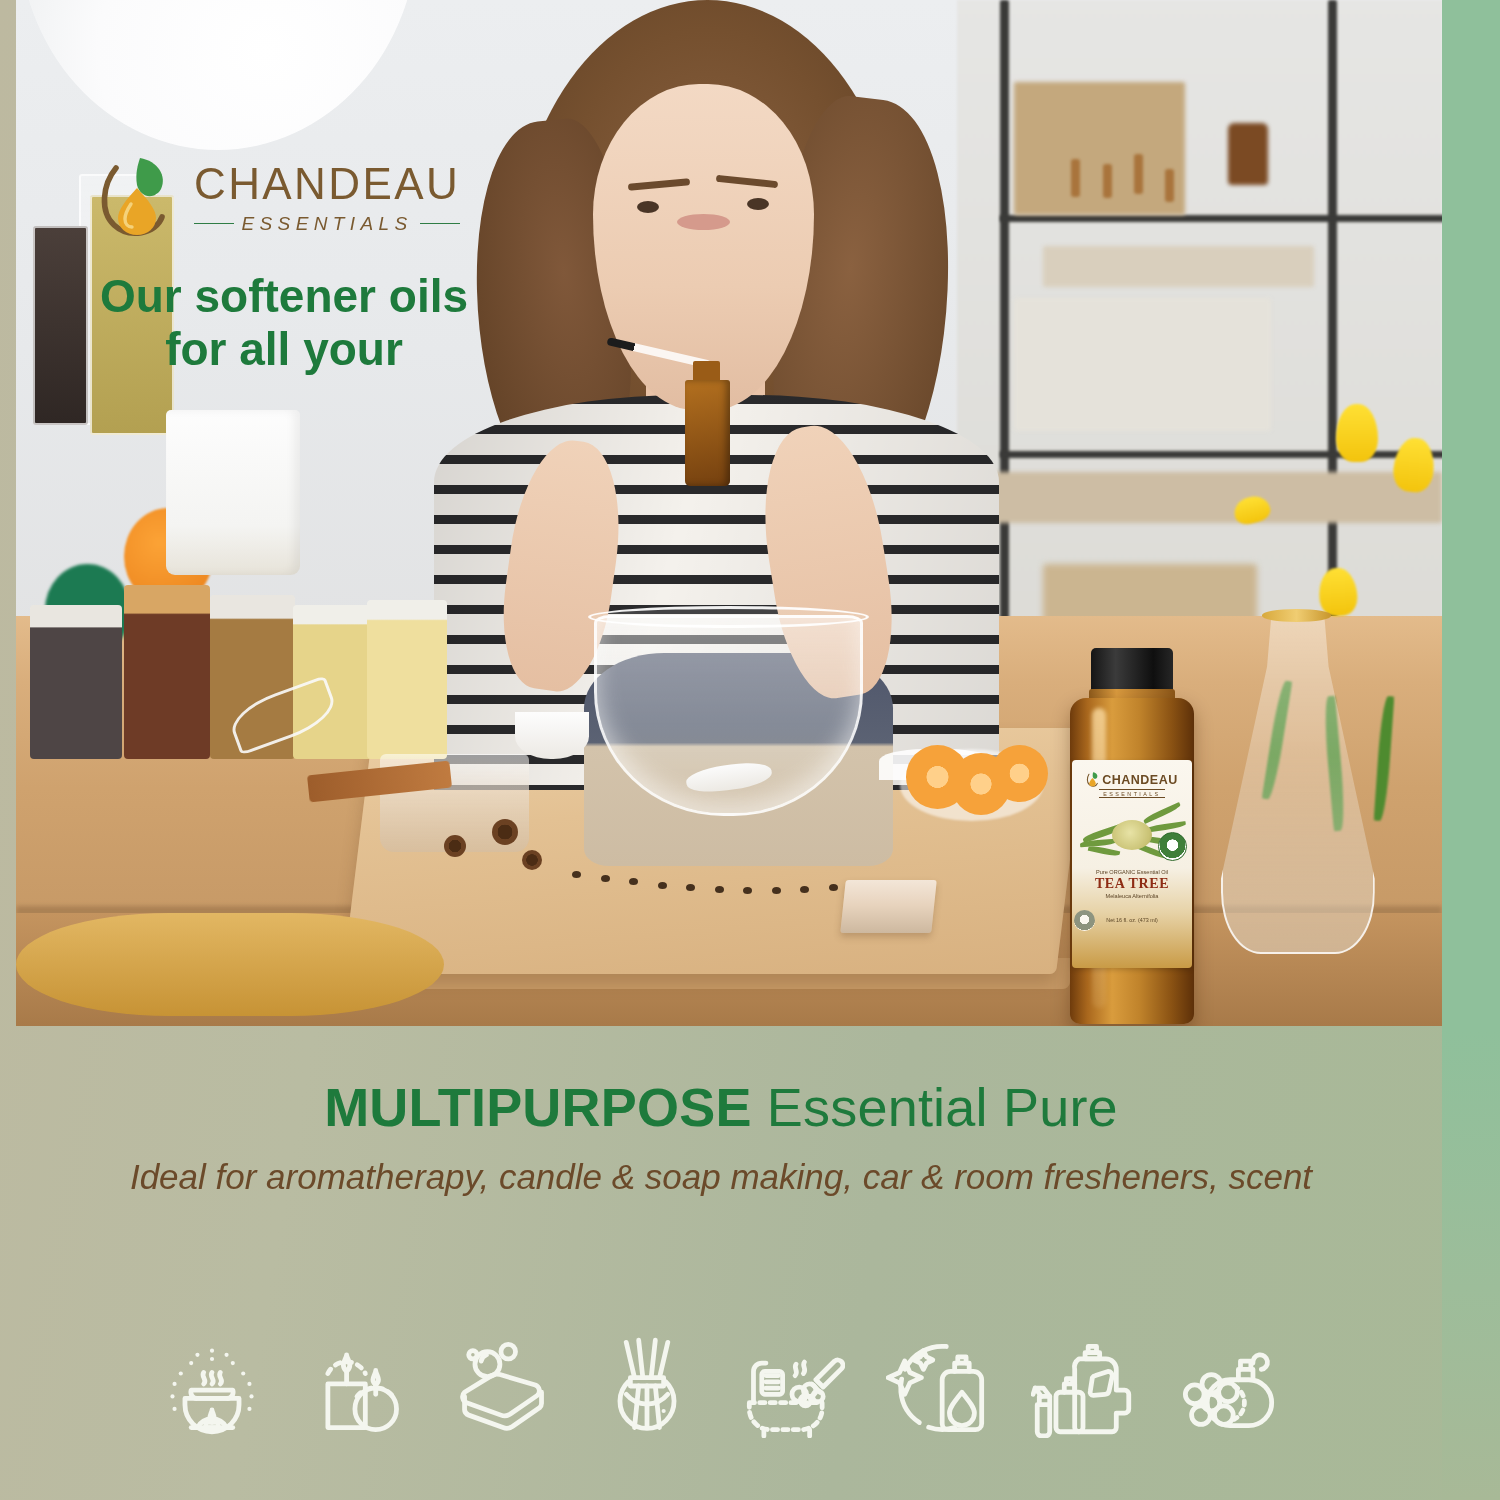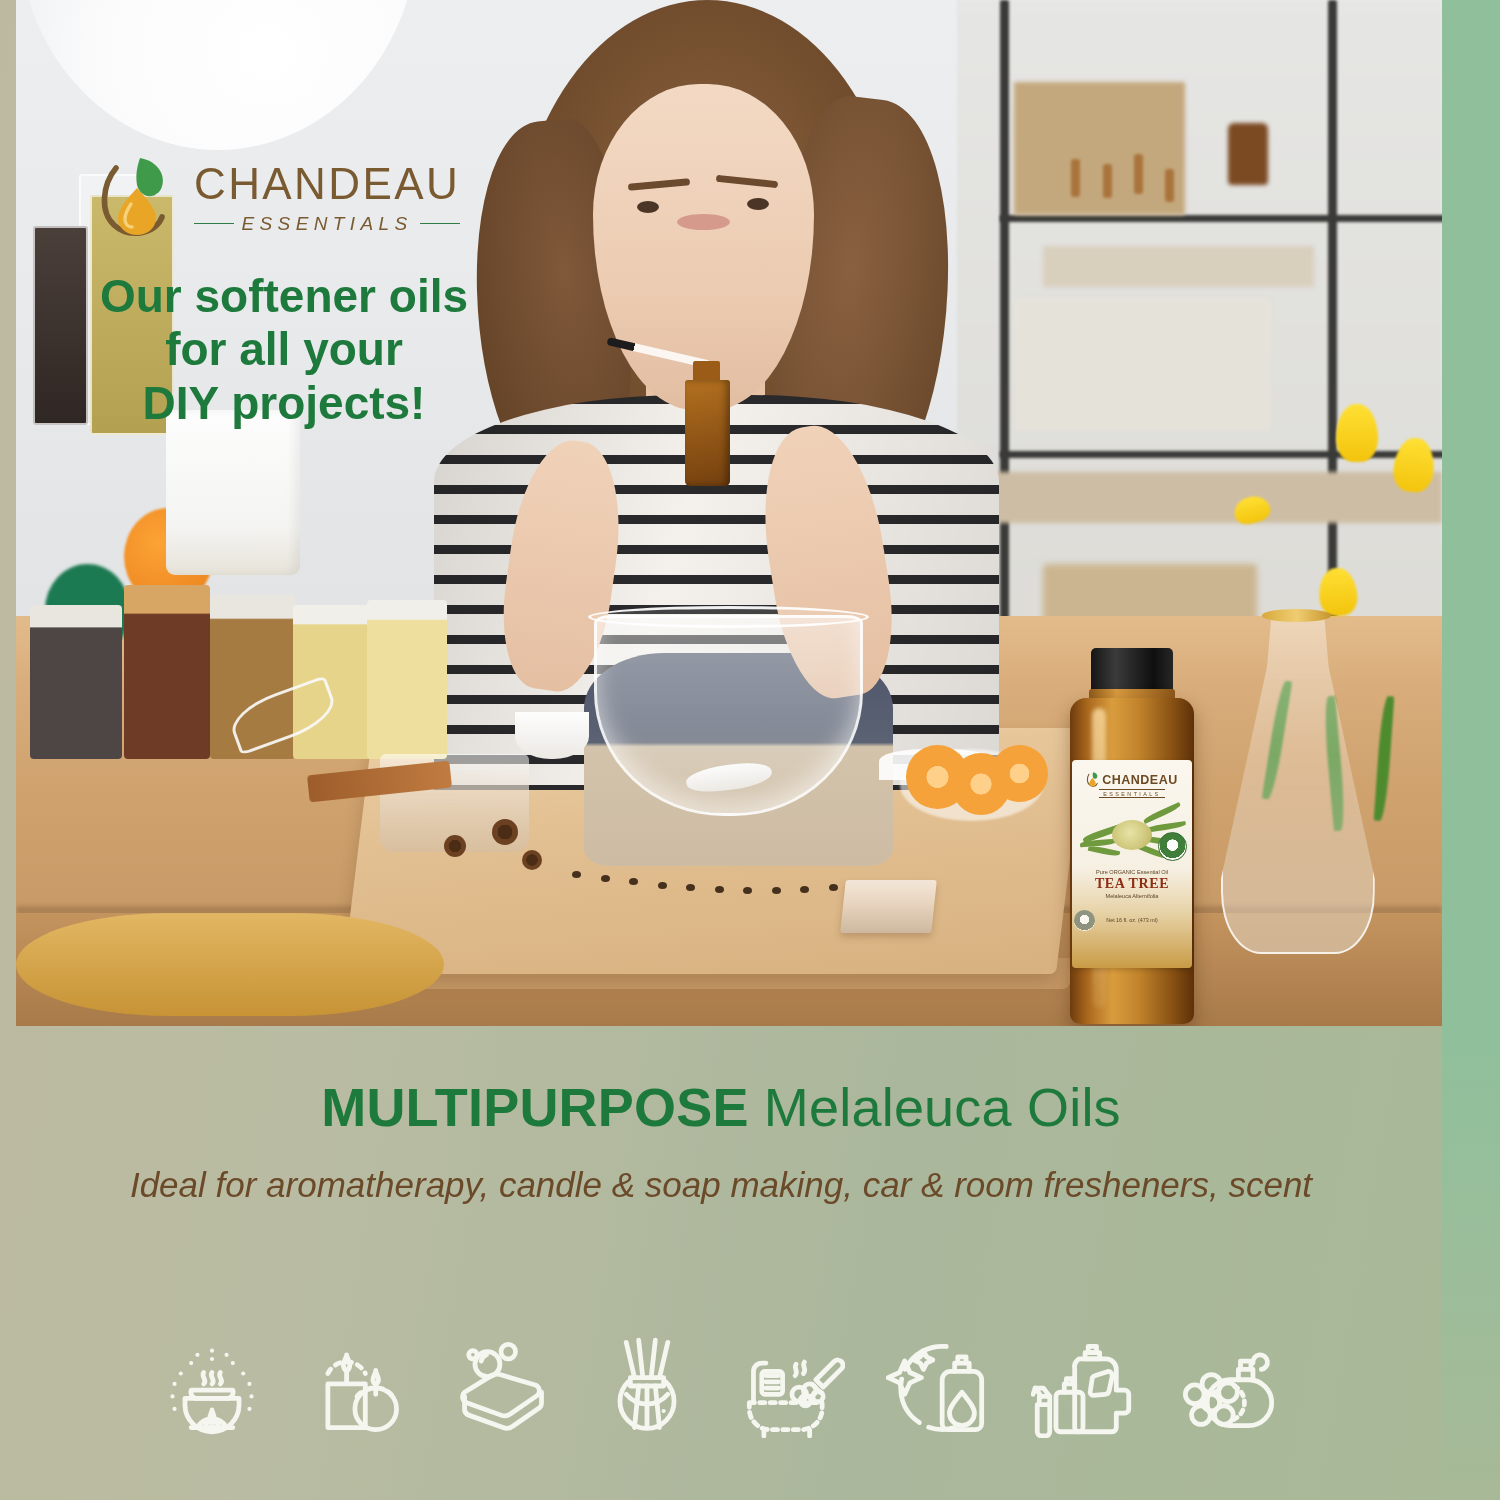--- a/index.html
+++ b/index.html
@@ -204,21 +204,21 @@
 
   .headline{position:absolute;left:68px;top:270px;width:400px;
     font-size:46px;line-height:1.16;font-weight:700;color:#1e7a3c;text-align:center;}
 
   
   .band{position:absolute;left:0;top:1026px;width:1442px;height:474px;}
   .band-title{position:absolute;left:0;top:54px;width:100%;text-align:center;
     font-size:54px;line-height:1;color:#1e7a3c;letter-spacing:.2px;}
   .band-title .bold{font-weight:700;}
   .band-title .light{font-weight:400;}
-  .band-sub{position:absolute;left:50px;top:136px;width:1342px;text-align:center;
+  .band-sub{position:absolute;left:50px;top:128px;width:1342px;text-align:center;
     font-size:35px;line-height:1.34;color:#6b4a2a;font-style:italic;}
 
   .icon-row{position:absolute;left:160px;top:300px;width:1120px;height:120px;
     display:flex;align-items:center;justify-content:space-between;}
   .ic{width:104px;height:104px;display:flex;align-items:center;justify-content:center;}
   .ic svg{width:100%;height:100%;}
   .ic svg *{stroke:#f4f6ef;stroke-width:4.6;fill:none;stroke-linecap:round;stroke-linejoin:round;}
   .ic svg .dot{fill:#f4f6ef;stroke:none;}
 </style>
 </head>
@@ -377,27 +377,26 @@
           <span class="rule"></span>
           <span class="word">ESSENTIALS</span>
           <span class="rule"></span>
         </div>
       </div>
     </div>
 
     <div class="headline">
       <div>Our softener oils</div>
       <div>for all your</div>
-      <div>DIY projects!</div>
     </div>
   </div>
 
   <div class="band">
     <div class="band-title">
-      <span class="bold">MULTIPURPOSE</span><span class="light"> Melaleuca Oils</span>
+      <span class="bold">MULTIPURPOSE</span><span class="light"> Essential Pure</span>
     </div>
     <div class="band-sub">
       <div>Ideal for aromatherapy, candle &amp; soap making, car &amp; room fresheners, scent</div>
     </div>
 
     <div class="icon-row">
 
       <div class="ic">
         <svg viewBox="0 0 100 100">
           <path d="M24 62 h52 v6 a26 26 0 0 1 -52 0 z"></path>

